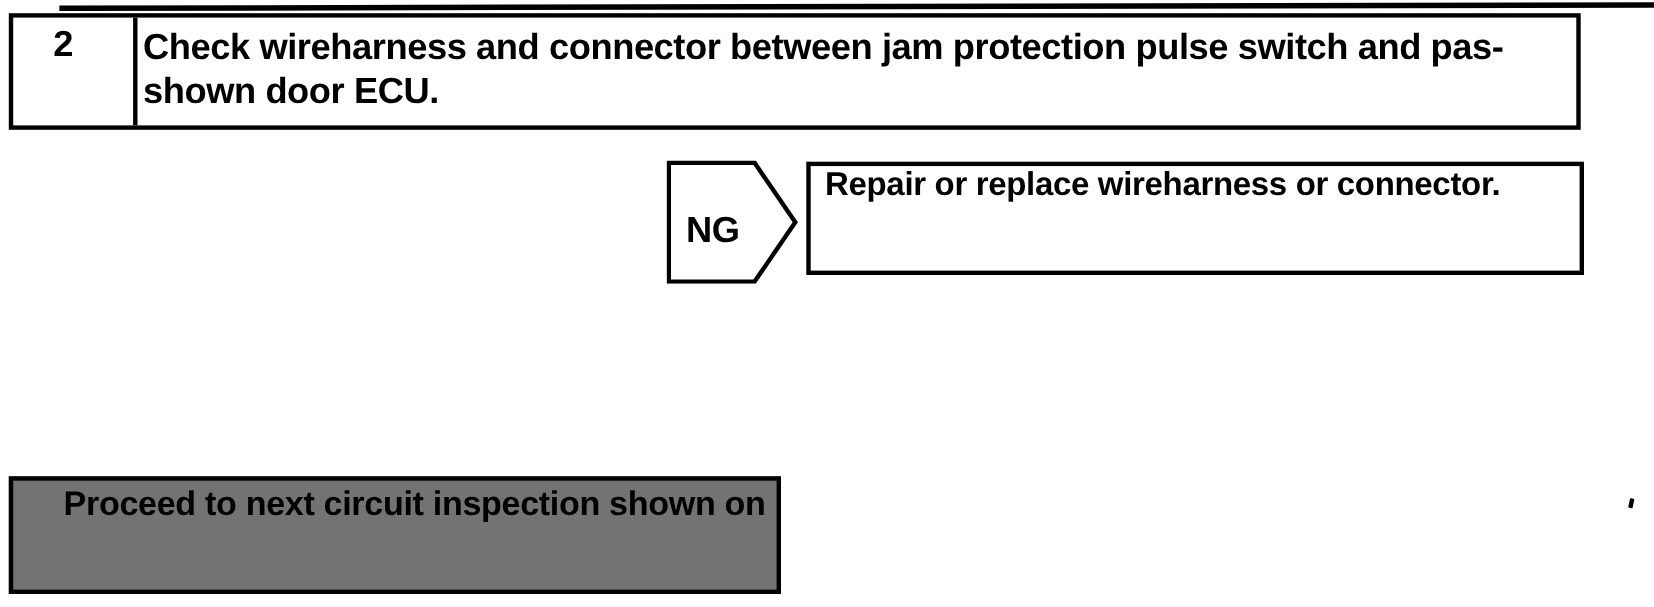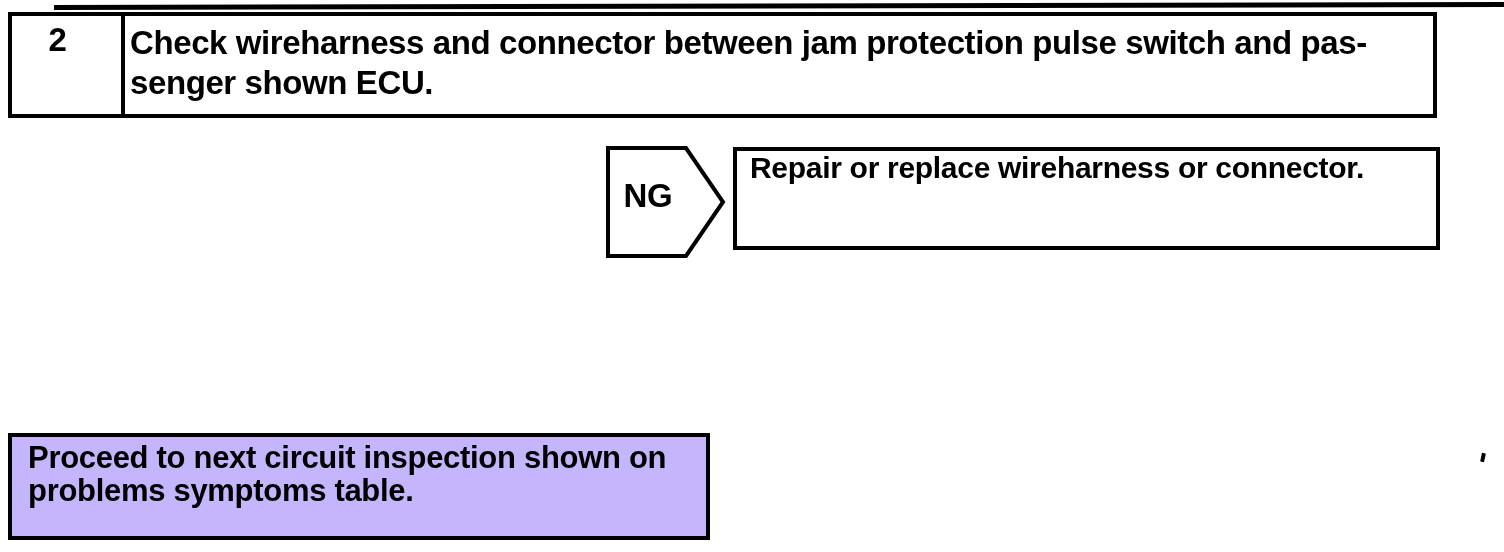--- a/index.html
+++ b/index.html
@@ -80,21 +80,21 @@
     position: absolute;
     display: flex;
     align-items: center;
     justify-content: center;
     font-size: 33px;
     font-weight: 700;
     letter-spacing: -0.3px;
     color: #000000;
     pointer-events: none;
   }
-  .ng-label { left: 0; top: 0; width: 84px; height: 100px; }
+  .ng-label { left: 0; top: 13px; width: 84px; height: 100px; }
 
   
   .ng-action-box {
     position: absolute;
     left: 733px;
     top: 147px;
     width: 707px;
     height: 103px;
     border: 4px solid #000000;
     box-sizing: border-box;
@@ -123,21 +123,22 @@
     left: 8px;
     top: 433px;
     width: 702px;
     height: 107px;
     border: 4px solid #000000;
     box-sizing: border-box;
     padding: 4px 10px 0 16px;
     font-size: 31px;
     line-height: 33px;
     letter-spacing: -0.3px;
-    background: #c4b5fd;
+    background: #737373;
+    text-align: right;
   }
 
   
   .scan-speck {
     position: absolute;
     left: 1481px;
     top: 453px;
     width: 4px;
     height: 9px;
     background: #000000;
@@ -151,36 +152,35 @@
 <div class="page">
 
   <div class="top-rule"></div>
 
   <div class="step-box bold-ink">
     <div class="step-number-cell">
       <span>2</span>
     </div>
     <div class="step-text">
       <div class="nowrap-line">Check wireharness and connector between jam protection pulse switch and pas-</div>
-      <div class="nowrap-line">senger shown ECU.</div>
+      <div class="nowrap-line">shown door ECU.</div>
     </div>
   </div>
 
   <div class="ng-connector">
     <svg width="120" height="112" viewBox="0 0 120 112">
       <polygon points="2,2 80,2 117,56 80,110 2,110" fill="#ffffff" stroke="#000000" stroke-width="4" stroke-linejoin="miter"></polygon>
     </svg>
     <div class="connector-label ng-label">NG</div>
   </div>
 
   <div class="ng-action-box bold-ink">
     <span class="nowrap-line">Repair or replace wireharness or connector.</span>
   </div>
 
 
   <div class="ok-action-box bold-ink">
     <div class="nowrap-line">Proceed to next circuit inspection shown on</div>
-    <div class="nowrap-line">problems symptoms table.</div>
   </div>
 
   <div class="scan-speck"></div>
 
 </div>
 
 </body></html>

